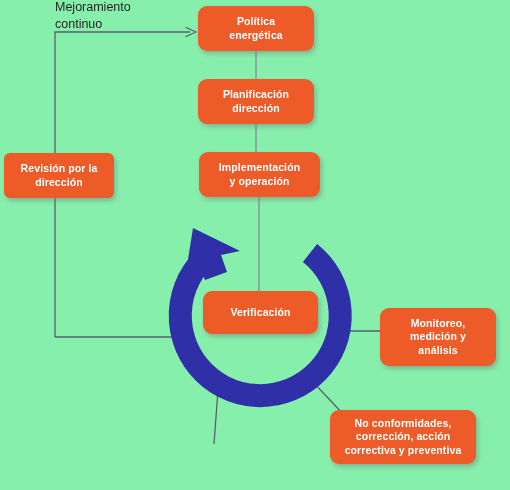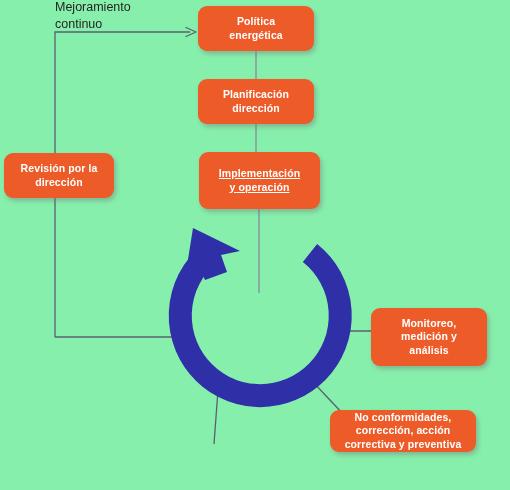--- a/index.html
+++ b/index.html
@@ -44,25 +44,25 @@
     padding: 14px 6px;
     z-index: 5;
   }
   .node-label {
     display: block;
     white-space: pre-line;
   }
   
   #node-politica      { left: 198px; top: 6px;   width: 116px; height: 45px; }
   #node-planificacion { left: 198px; top: 79px;  width: 116px; height: 45px; }
-  #node-implementacion{ left: 199px; top: 152px; width: 121px; height: 57px; text-decoration: underline; }
+  #node-implementacion{ left: 199px; top: 152px; width: 121px; height: 45px; }
   #node-verificacion  { left: 203px; top: 291px; width: 115px; height: 43px; }
-  #node-revision      { left: 4px;   top: 153px; width: 110px; height: 45px; }
-  #node-monitoreo     { left: 371px; top: 308px; width: 116px; height: 58px; }
-  #node-noconformidades{left: 330px; top: 410px; width: 146px; height: 42px; }
+  #node-revision      { left: 4px;   top: 153px; width: 110px; height: 45px; border-radius: 6px; }
+  #node-monitoreo     { left: 380px; top: 308px; width: 116px; height: 58px; }
+  #node-noconformidades{left: 330px; top: 410px; width: 146px; height: 54px; }
   #node-auditoria     { left: 155px; top: 440px; width: 121px; height: 46px; }
 
   #heading-mejoramiento {
     position: absolute;
     left: 55px;
     top: -1px;
     width: 135px;
     font-size: 12.5px;
     color: #231f20;
     font-weight: 400;
@@ -113,20 +113,23 @@
   <div class="node" id="node-planificacion">
     <span class="node-label">Planificación
 dirección</span>
   </div>
 
   <div class="node" id="node-implementacion">
     <span class="node-label">Implementación
 y  operación</span>
   </div>
 
+  <div class="node" id="node-verificacion">
+    <span class="node-label">Verificación</span>
+  </div>
 
   <div class="node" id="node-revision">
     <span class="node-label">Revisión por la
 dirección</span>
   </div>
 
   <div class="node" id="node-monitoreo">
     <span class="node-label">Monitoreo,
 medición y
 análisis</span>

